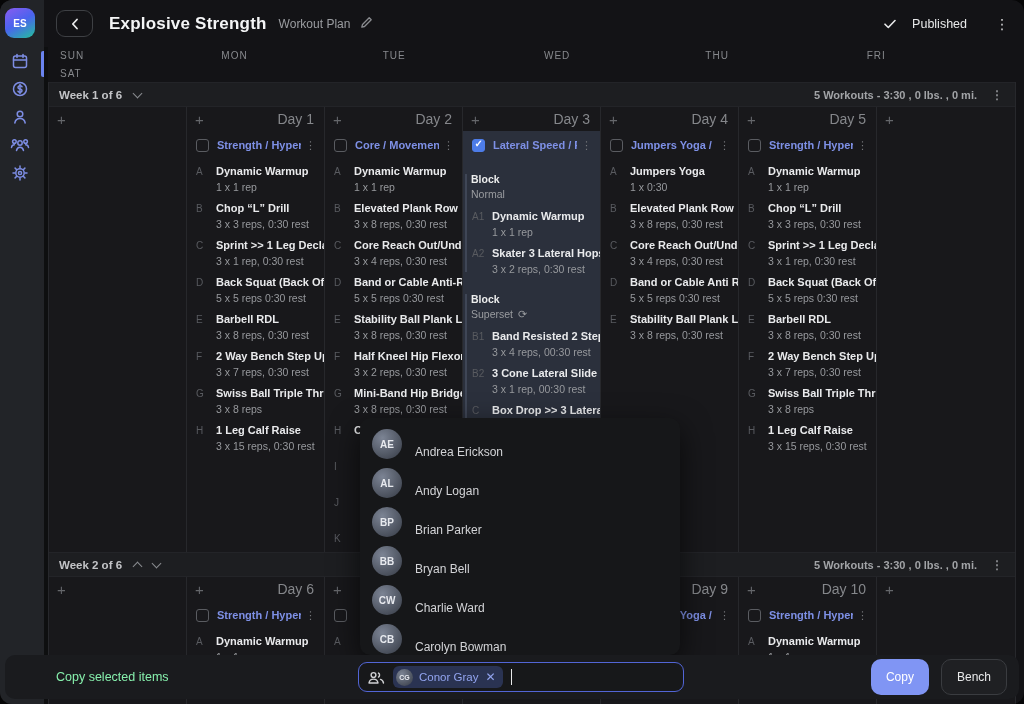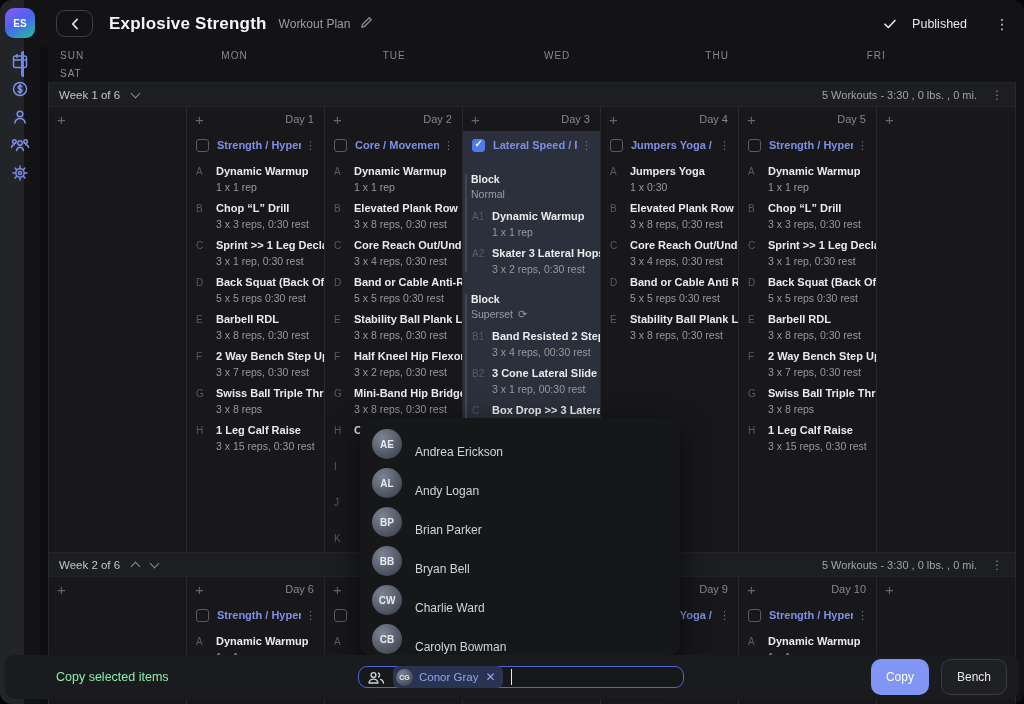--- a/index.html
+++ b/index.html
@@ -1,21 +1,21 @@
 <!DOCTYPE html>
 <html><head>
 <meta charset="utf-8">
 <style>
   * { margin:0; padding:0; box-sizing:border-box; }
   html,body { background:#060607; font-family:"Liberation Sans", sans-serif; }
   .app { position:relative; width:1024px; height:704px; background:#131316;
          border-radius:12px; overflow:hidden; color:#e6e7e9; }
 
   
-  .sidebar { position:absolute; left:0; top:0; bottom:0; width:24px; background:#222428; z-index:5; }
+  .sidebar { position:absolute; left:0; top:0; bottom:0; width:44px; background:#222428; z-index:5; }
   .gutter  { position:absolute; left:40px; top:47px; bottom:0; width:8px; background:#0e0f10; z-index:4; }
   .logo { position:absolute; left:5px; top:8px; width:30px; height:30px; border-radius:9px;
           background:linear-gradient(150deg,#8a5cf0 0%,#4a63ee 48%,#23c19b 100%);
           display:flex; align-items:center; justify-content:center;
           font-size:10px; font-weight:bold; color:#fff; }
   .nav { position:absolute; top:52px; left:0; width:40px; display:flex; flex-direction:column; align-items:center; gap:10px; }
   .nav-item { width:40px; height:18px; display:flex; justify-content:center; align-items:center; }
   .nav svg { stroke:#7d8de3; fill:none; stroke-width:1.5; stroke-linecap:round; stroke-linejoin:round; }
   .active-bar { position:absolute; right:0; top:51px; width:3px; height:26px; background:#6b84f0; border-radius:2px 0 0 2px; }
 
@@ -30,38 +30,38 @@
   .top-dots { margin:0 15px 0 28px; font-size:14px; color:#d7d8da; letter-spacing:0; }
 
   
   .content { position:absolute; left:48px; right:8px; top:47px; bottom:0; }
   .dow-row { height:35px; display:grid; grid-template-columns:repeat(6,1fr); align-items:center; }
   .dow { padding-left:12px; font-size:10px; letter-spacing:1px; color:#87898d; }
   .weeks { position:absolute; left:0; right:0; top:35px; bottom:0; background:#18181b;
            border-left:1px solid #27282c; border-right:1px solid #27282c;
            display:flex; flex-direction:column; overflow:hidden; }
   .week-head { height:25px; background:#1d1e21; border-top:1px solid #232428; border-bottom:1px solid #232428;
-               display:flex; align-items:center; padding:0 10px; flex:none; }
+               display:flex; align-items:center; padding:0 10px; flex:none;font-weight:bold; }
   .week-label { font-size:11.5px; color:#c3c4c7; }
   .chev { width:7px; height:7px; display:inline-block; border-right:1.5px solid #8a8c90; border-bottom:1.5px solid #8a8c90;
           transform:rotate(45deg); margin:-3px 0 0 12px; }
   .chev.up { transform:rotate(-135deg); margin-top:4px; display:none; }
   .chev.up.show { display:inline-block; }
   .spacer { flex:1; }
   .summary { font-size:11px; color:#a2a4a7; }
   .week-dots { margin-left:14px; margin-right:2px; font-size:12px; color:#8b8d91; cursor:pointer; }
   .days { display:grid; grid-template-columns:repeat(7,1fr); overflow:hidden; }
   .week:nth-of-type(1) .days { height:445px; }
   .week:nth-of-type(2) { flex:1; display:flex; flex-direction:column; }
   .week:nth-of-type(2) .days { flex:1; }
   .day-col { border-right:1px solid #27282c; overflow:hidden; position:relative; }
   .day-col:last-child { border-right:none; }
   .day-head { height:24px; display:flex; align-items:center; justify-content:space-between; padding:0 10px 0 8px; }
   .plus { font-size:15px; color:#65676b; cursor:pointer; line-height:1; }
-  .day-label { font-size:11px; color:#85878b; }
+  .day-label { font-size:14px; color:#85878b; }
   .day-label:empty { display:none; }
 
   
   .card { padding-top:3px; }
   .card.sel { background:#2b303c; min-height:421px; }
   .card-head { height:22px; display:flex; align-items:center; margin-bottom:9px; }
   .checkbox { width:13px; height:13px; border:1.5px solid #5a5c61; border-radius:3px; margin-left:9px; flex:none; cursor:pointer; }
   .checkbox.checked { background:#4d7ce8; border-color:#4d7ce8; position:relative; }
   .checkbox.checked::after { content:"✓"; position:absolute; left:1.5px; top:-1.5px; font-size:10px; color:#fff; font-weight:bold; }
   .card-title { margin-left:8px; font-size:11px; font-weight:bold; color:#7e90e6; white-space:nowrap; overflow:hidden; flex:1; cursor:pointer; }
@@ -89,21 +89,21 @@
   .avatar { width:30px; height:30px; border-radius:50%; flex:none;
             background:radial-gradient(circle at 35% 30%,#7c8494,#4a505c 70%,#353a44);
             display:flex; align-items:center; justify-content:center;
             font-size:10px; font-weight:bold; color:#e8eaef; }
   .user-name { margin-left:13px; font-size:12px; color:#d3d4d7; }
 
   
   .footer { position:absolute; left:5px; right:5px; bottom:5px; height:44px; background:#1a1b1e;
             border-radius:10px; display:flex; align-items:center; z-index:9; }
   .footer-label { margin-left:51px; font-size:12.5px; color:#86efac; }
-  .assign-input { position:absolute; left:353px; width:326px; height:22px; border:1.5px solid #5265d6;
+  .assign-input { position:absolute; left:353px; width:326px; height:30px; border:1.5px solid #5265d6;
                   border-radius:9px; background:#17181a; display:flex; align-items:center; padding:0 8px; cursor:text; }
   .assign-input svg { flex:none; }
   .chip { margin-left:8px; height:22px; background:#2a3352; border-radius:6px; display:flex; align-items:center; padding:0 7px 0 3px; }
   .chip .avatar { width:17px; height:17px; font-size:7px; }
   .chip-name { margin-left:6px; font-size:11.5px; color:#93a5f0; }
   .chip-x { margin-left:7px; font-size:12px; color:#93a5f0; cursor:pointer; }
   .caret { width:1px; height:16px; background:#e8e9ea; margin-left:8px; }
   .footer-actions { margin-left:auto; display:flex; gap:12px; margin-right:12px; }
   .btn { font-family:"Liberation Sans",sans-serif; font-size:12px; border-radius:10px; height:36px; padding:0 15px; cursor:pointer; }
   .btn-copy { background:#8095f4; border:none; color:#fff; }

